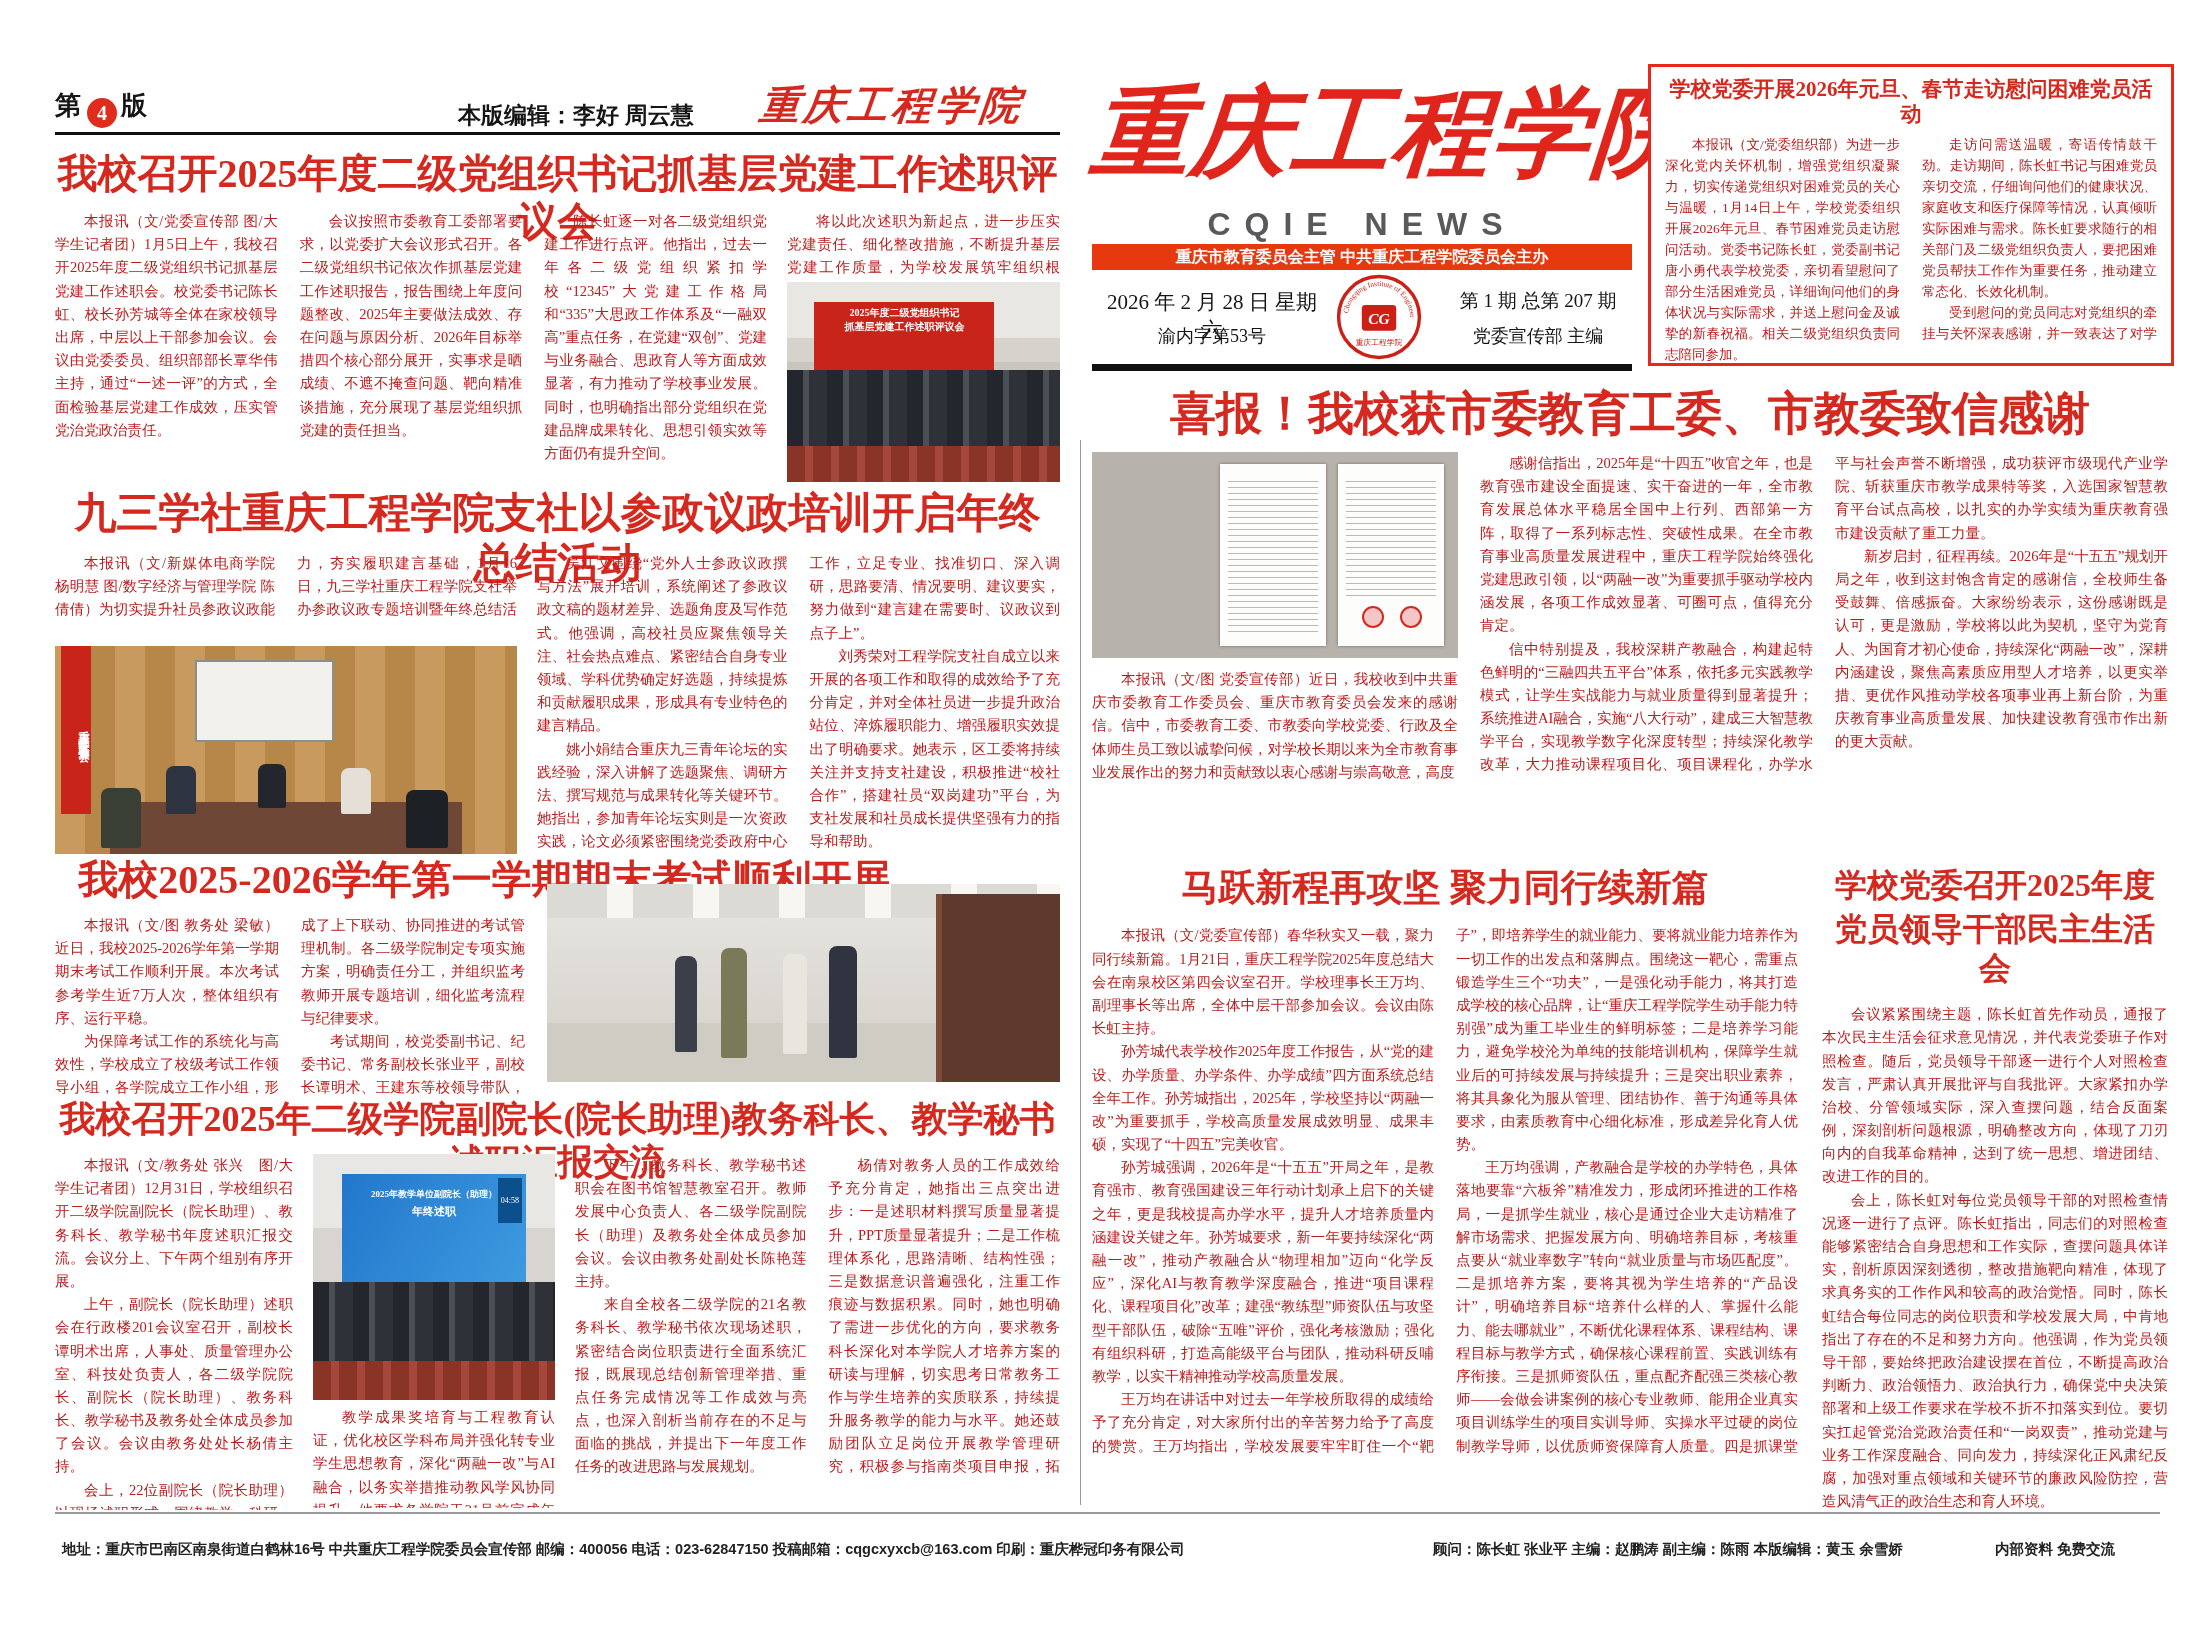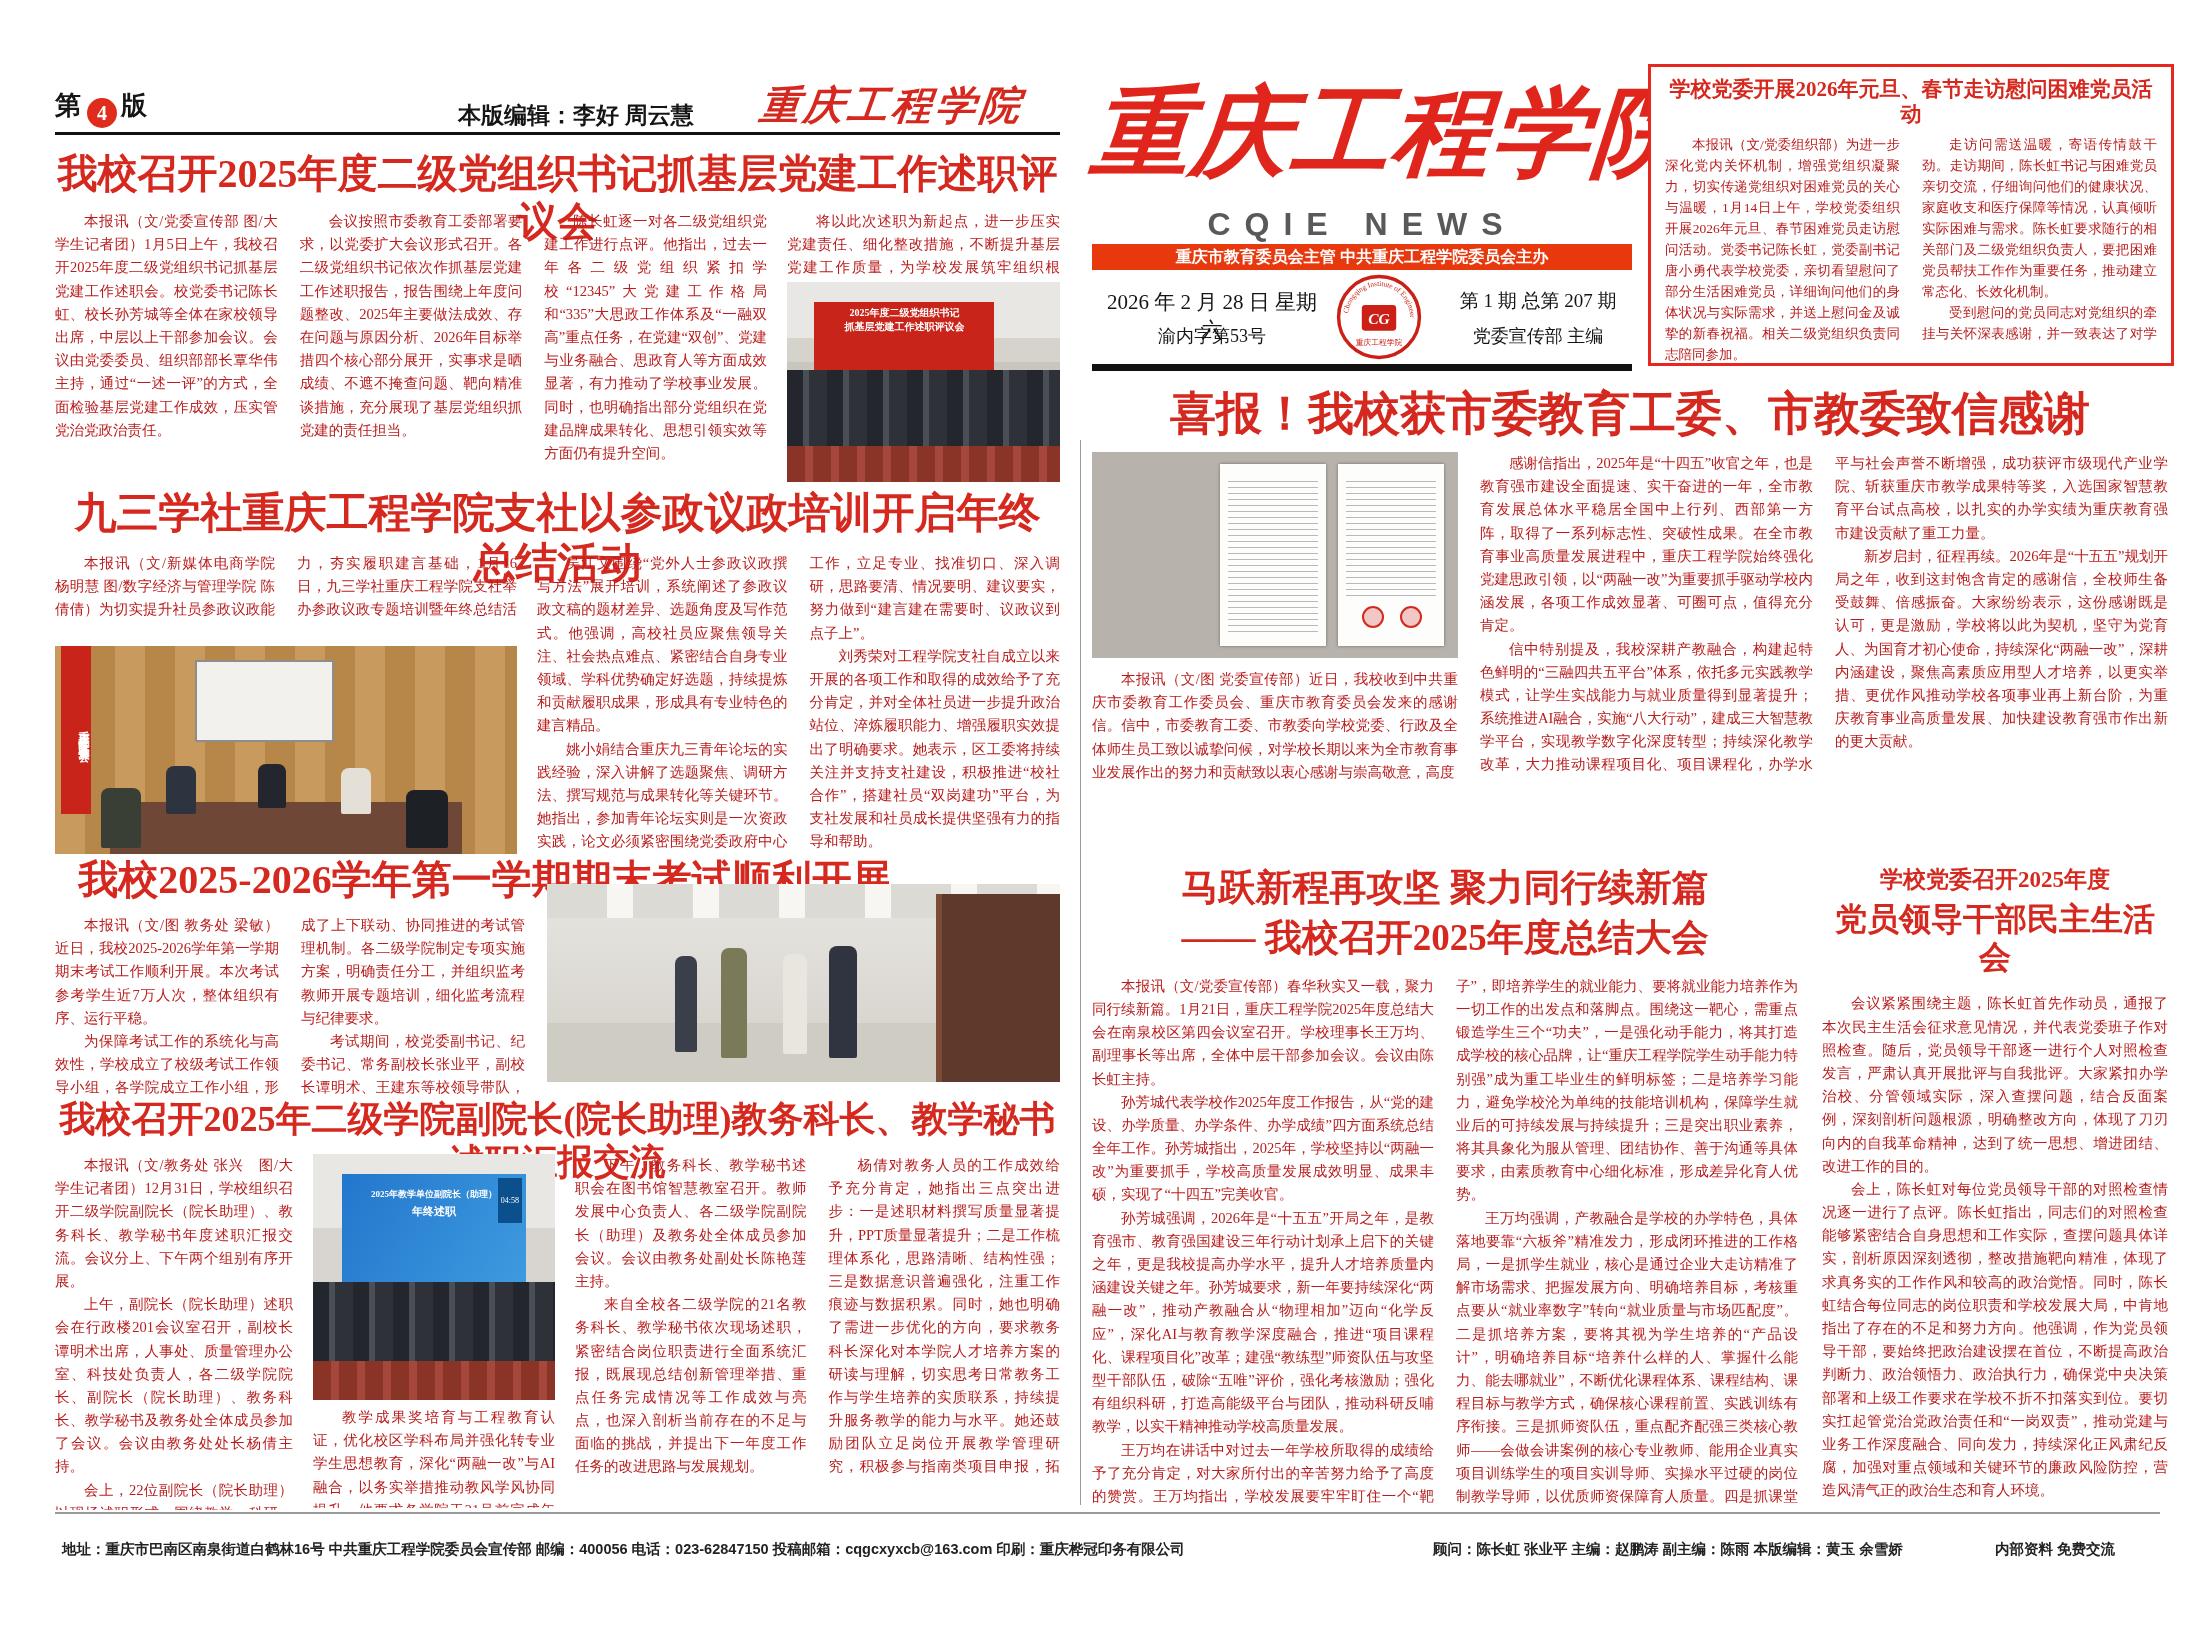--- a/index.html
+++ b/index.html
@@ -202,31 +202,30 @@
     </div>
     <div class="body-text cols2 clip" style="width:688px;height:408px;">
         <p>感谢信指出，2025年是“十四五”收官之年，也是教育强市建设全面提速、实干奋进的一年，全市教育发展总体水平稳居全国中上行列、西部第一方阵，取得了一系列标志性、突破性成果。在全市教育事业高质量发展进程中，重庆工程学院始终强化党建思政引领，以“两融一改”为重要抓手驱动学校内涵发展，各项工作成效显著、可圈可点，值得充分肯定。</p>
         <p>信中特别提及，我校深耕产教融合，构建起特色鲜明的“三融四共五平台”体系，依托多元实践教学模式，让学生实战能力与就业质量得到显著提升；系统推进AI融合，实施“八大行动”，建成三大智慧教学平台，实现教学数字化深度转型；持续深化教学改革，大力推动课程项目化、项目课程化，办学水平与社会声誉不断增强，成功获评市级现代产业学院、斩获重庆市教学成果特等奖，入选国家智慧教育平台试点高校，以扎实的办学实绩为重庆教育强市建设贡献了重工力量。</p>
         <p>新岁启封，征程再续。2026年是“十五五”规划开局之年，收到这封饱含肯定的感谢信，全校师生备受鼓舞、倍感振奋。大家纷纷表示，这份感谢既是认可，更是激励，学校将以此为契机，坚守为党育人、为国育才初心使命，持续深化“两融一改”，深耕内涵建设，聚焦高素质应用型人才培养，以更实举措、更优作风推动学校各项事业再上新台阶，为重庆教育事业高质量发展、加快建设教育强市作出新的更大贡献。</p>
       </div>
   </div>
 
   <div class="abs" style="left:0;top:806px;width:706px;">
     <div class="headline" style="font-size:37px;">马跃新程再攻坚 聚力同行续新篇</div>
-    <div class="headline" style="font-size:37px;margin-top:6px;">—— 我校召开2025年度总结大会</div>
     <div class="body-text cols2 clip" style="height:545px;margin-top:14px;">
         <p>本报讯（文/党委宣传部）春华秋实又一载，聚力同行续新篇。1月21日，重庆工程学院2025年度总结大会在南泉校区第四会议室召开。学校理事长王万均、副理事长等出席，全体中层干部参加会议。会议由陈长虹主持。</p>
         <p>孙芳城代表学校作2025年度工作报告，从“党的建设、办学质量、办学条件、办学成绩”四方面系统总结全年工作。孙芳城指出，2025年，学校坚持以“两融一改”为重要抓手，学校高质量发展成效明显、成果丰硕，实现了“十四五”完美收官。</p>
         <p>孙芳城强调，2026年是“十五五”开局之年，是教育强市、教育强国建设三年行动计划承上启下的关键之年，更是我校提高办学水平，提升人才培养质量内涵建设关键之年。孙芳城要求，新一年要持续深化“两融一改”，推动产教融合从“物理相加”迈向“化学反应”，深化AI与教育教学深度融合，推进“项目课程化、课程项目化”改革；建强“教练型”师资队伍与攻坚型干部队伍，破除“五唯”评价，强化考核激励；强化有组织科研，打造高能级平台与团队，推动科研反哺教学，以实干精神推动学校高质量发展。</p>
         <p>王万均在讲话中对过去一年学校所取得的成绩给予了充分肯定，对大家所付出的辛苦努力给予了高度的赞赏。王万均指出，学校发展要牢牢盯住一个“靶子”，即培养学生的就业能力、要将就业能力培养作为一切工作的出发点和落脚点。围绕这一靶心，需重点锻造学生三个“功夫”，一是强化动手能力，将其打造成学校的核心品牌，让“重庆工程学院学生动手能力特别强”成为重工毕业生的鲜明标签；二是培养学习能力，避免学校沦为单纯的技能培训机构，保障学生就业后的可持续发展与持续提升；三是突出职业素养，将其具象化为服从管理、团结协作、善于沟通等具体要求，由素质教育中心细化标准，形成差异化育人优势。</p>
         <p>王万均强调，产教融合是学校的办学特色，具体落地要靠“六板斧”精准发力，形成闭环推进的工作格局，一是抓学生就业，核心是通过企业大走访精准了解市场需求、把握发展方向、明确培养目标，考核重点要从“就业率数字”转向“就业质量与市场匹配度”。二是抓培养方案，要将其视为学生培养的“产品设计”，明确培养目标“培养什么样的人、掌握什么能力、能去哪就业”，不断优化课程体系、课程结构、课程目标与教学方式，确保核心课程前置、实践训练有序衔接。三是抓师资队伍，重点配齐配强三类核心教师——会做会讲案例的核心专业教师、能用企业真实项目训练学生的项目实训导师、实操水平过硬的岗位制教学导师，以优质师资保障育人质量。四是抓课堂改革，全面推进体验式教学，推行PBL问题导向教学模式，引导学生科学使用AI工具，提升学习积极性与主动性，为实践教学腾足时间。五是抓实践教学，以“案例制教学—项目制实训—岗位制学习”为核心路径，核心专业课采用企业真实案例授课，岗位制学习探索“成建制+进驻式+仿真过渡式”模式，确保所有学生都能在岗位场景中提升实战能力。六是抓考核评价，改革学生评价与教师评价体系，将案例学习、项目实训和岗位制学习纳入学生考核标准，重点考核教师案例制、项目制教学能力以及承接校企合作项目、专利等有市场价值的成果转化情况，实现教学与科研联动融通。</p>
       </div>
   </div>
   <div class="abs" style="left:730px;top:806px;width:346px;">
-    <div class="headline" style="font-size:23px;">学校党委召开2025年度</div>
+    <div class="headline" style="font-size:32px;">学校党委召开2025年度</div>
     <div class="headline" style="font-size:32px;margin-top:6px;">党员领导干部民主生活会</div>
     <div class="body-text clip" style="height:552px;margin-top:16px;">
         <p>会议紧紧围绕主题，陈长虹首先作动员，通报了本次民主生活会征求意见情况，并代表党委班子作对照检查。随后，党员领导干部逐一进行个人对照检查发言，严肃认真开展批评与自我批评。大家紧扣办学治校、分管领域实际，深入查摆问题，结合反面案例，深刻剖析问题根源，明确整改方向，体现了刀刃向内的自我革命精神，达到了统一思想、增进团结、改进工作的目的。</p>
         <p>会上，陈长虹对每位党员领导干部的对照检查情况逐一进行了点评。陈长虹指出，同志们的对照检查能够紧密结合自身思想和工作实际，查摆问题具体详实，剖析原因深刻透彻，整改措施靶向精准，体现了求真务实的工作作风和较高的政治觉悟。同时，陈长虹结合每位同志的岗位职责和学校发展大局，中肯地指出了存在的不足和努力方向。他强调，作为党员领导干部，要始终把政治建设摆在首位，不断提高政治判断力、政治领悟力、政治执行力，确保党中央决策部署和上级工作要求在学校不折不扣落实到位。要切实扛起管党治党政治责任和“一岗双责”，推动党建与业务工作深度融合、同向发力，持续深化正风肃纪反腐，加强对重点领域和关键环节的廉政风险防控，营造风清气正的政治生态和育人环境。</p>
       </div>
   </div>
 </div>
 
 <div class="abs thin-rule" style="left:1080px;top:440px;width:1px;height:1065px;"></div>
 

